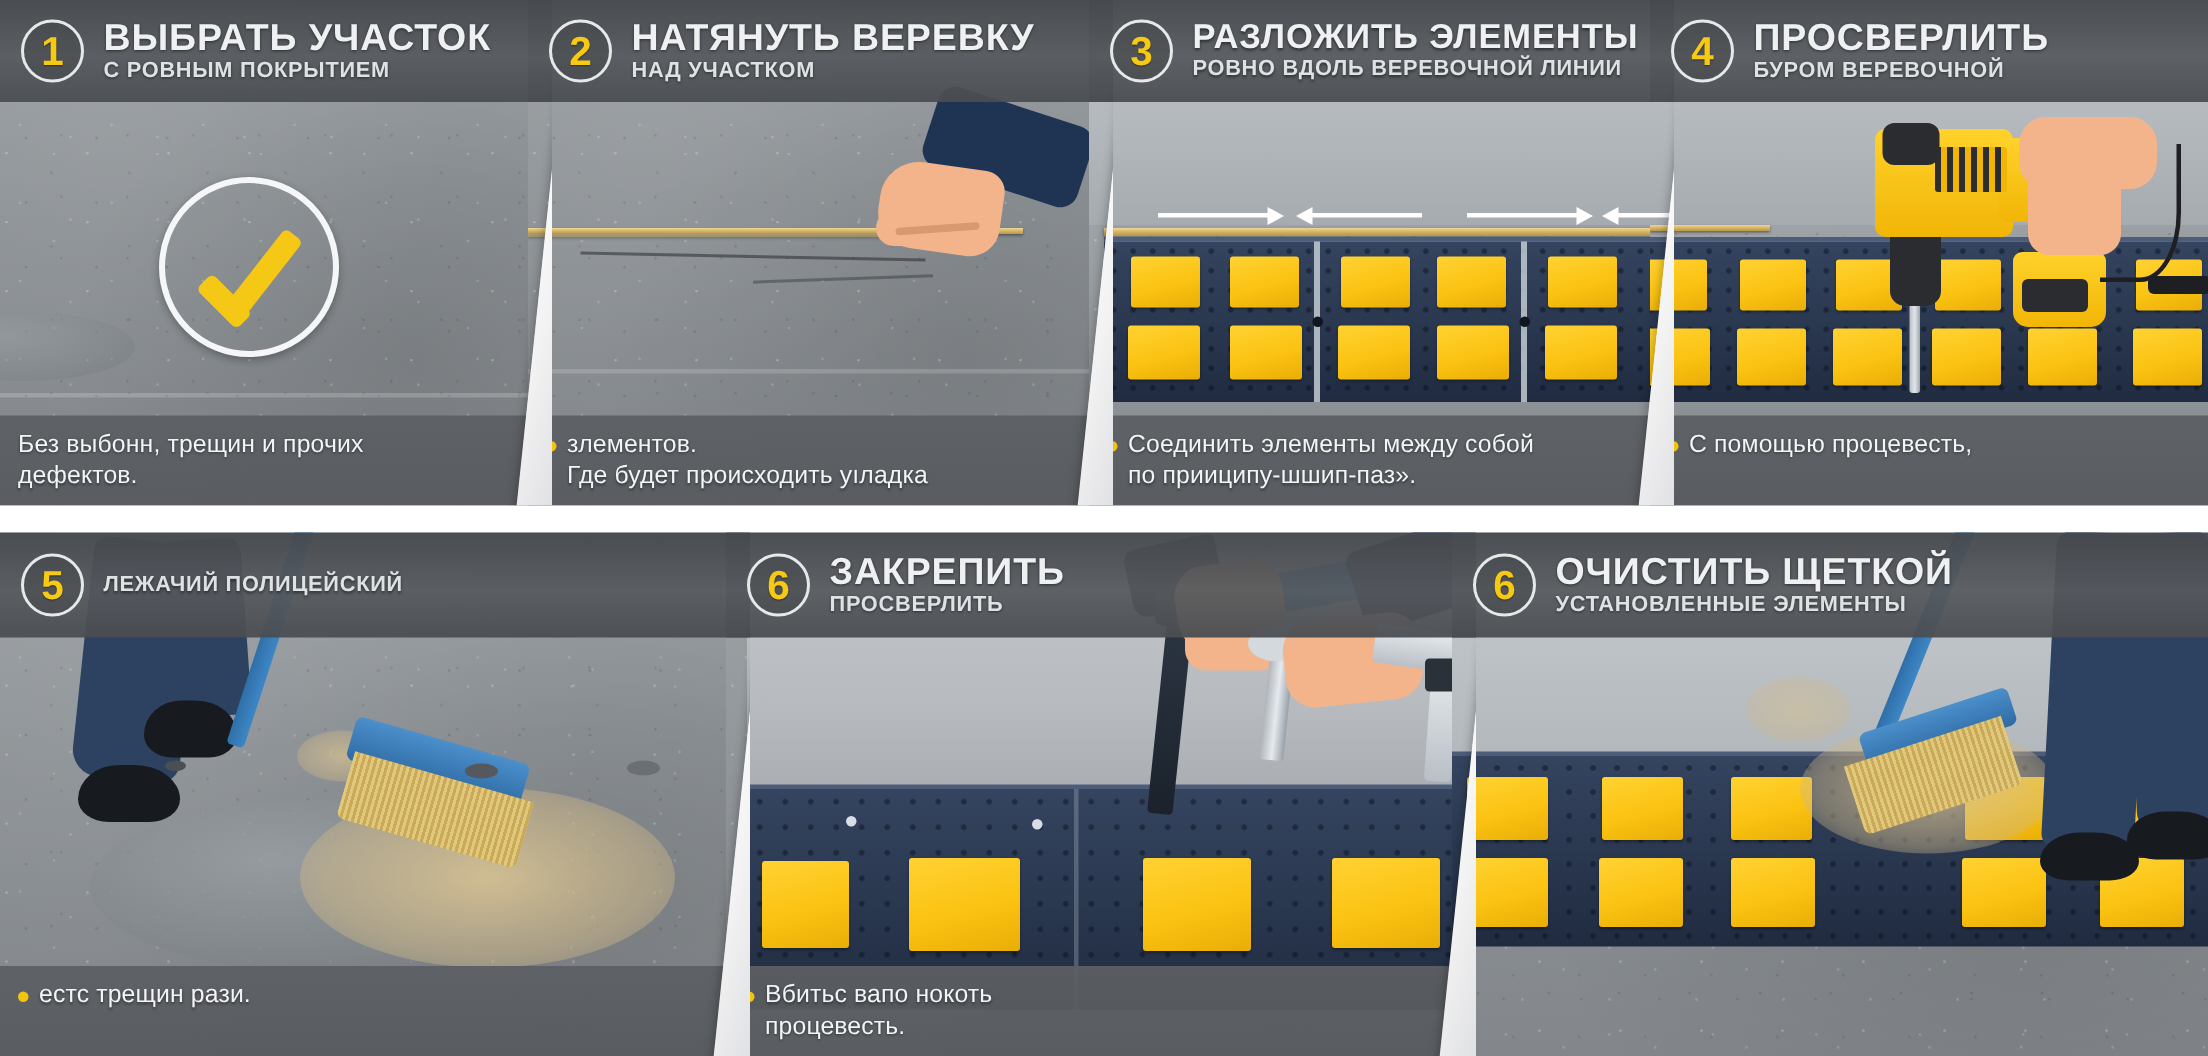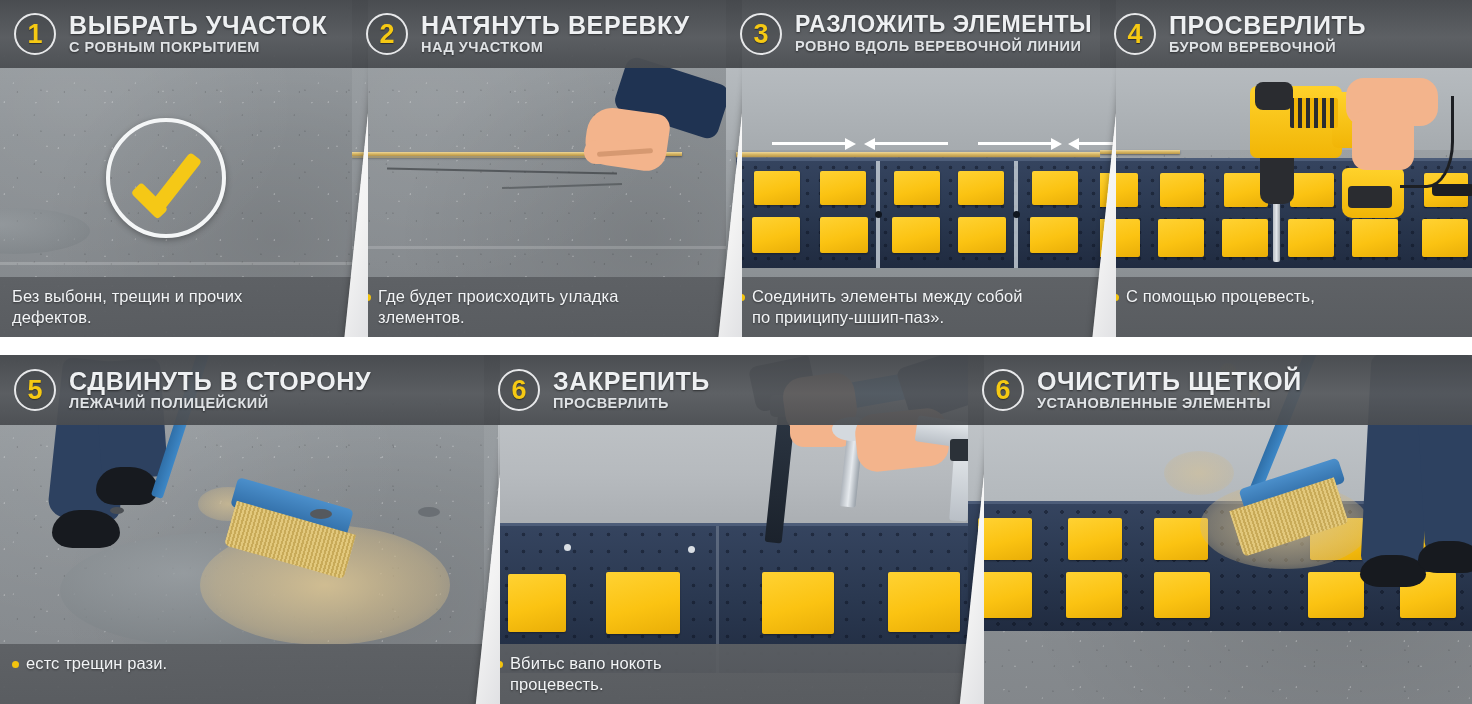--- a/index.html
+++ b/index.html
@@ -223,22 +223,22 @@
       <div class="num">2</div>
       <div class="htxt">
         <div class="h1">НАТЯНУТЬ ВЕРЕВКУ</div>
         <div class="h2">НАД УЧАСТКОМ</div>
       </div>
     </div>
 
     <div class="cap">
       <div class="dot"></div>
       <div class="captxt">
+        <span>злементов.</span>
         <span>Где будет происходить уıладка</span>
-        <span>злементов.</span>
       </div>
     </div>
     <div class="slash" style="right:-16px; top:0;"></div>
   </div>
 
   <div class="panel" style="left:726px; top:0; width:390px; height:337px;">
     <div class="clip">
       <div class="sky" style="height:150px;"></div>
       <div class="asphalt" style="top:150px;"></div>
       <div class="rope" style="left:10px; top:152px; width:380px; height:5px;"></div>
@@ -362,21 +362,20 @@
       <div class="shape bristles" style="left:228px; top:162px; width:124px; height:46px; transform:rotate(16deg);"></div>
 
       <div class="shape" style="left:110px; top:152px; width:14px; height:7px; background:#4b4f54; border-radius:50%;"></div>
       <div class="shape" style="left:310px; top:154px; width:22px; height:10px; background:#55595e; border-radius:50%;"></div>
       <div class="shape" style="left:418px; top:152px; width:22px; height:10px; background:#6a6f74; border-radius:50%;"></div>
     </div>
 
     <div class="hdr r2">
       <div class="num">5</div>
       <div class="htxt">
-        <div class="h1">СДВИНУТЬ В СТОРОНУ</div>
         <div class="h2">ЛЕЖАЧИЙ ПОЛИЦЕЙСКИЙ</div>
       </div>
     </div>
 
     <div class="cap">
       <div class="dot"></div>
       <div class="captxt">
         <span>естс трещин рази.</span>
       </div>
     </div>

